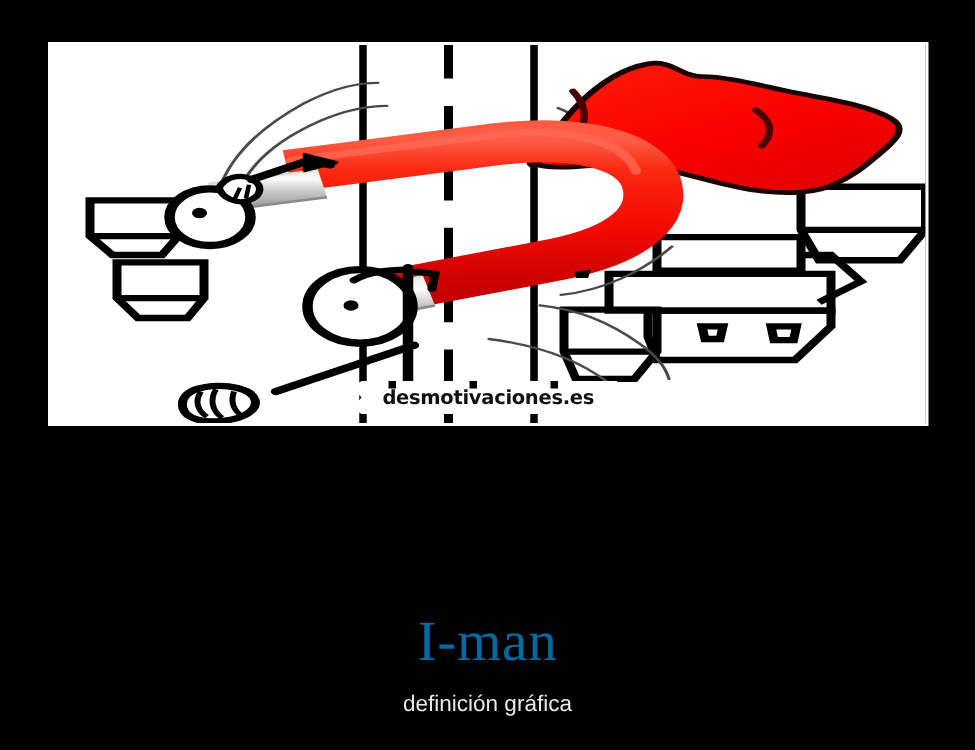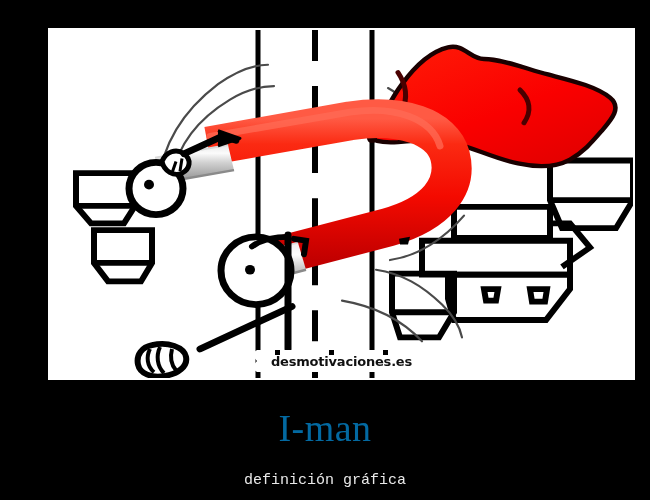--- a/index.html
+++ b/index.html
@@ -12,24 +12,24 @@
     width: 650px;
     height: 500px;
     background: #000000;
     overflow: hidden;
     font-family: "Liberation Sans", sans-serif;
   }
 
   
   #frame {
     position: absolute;
-    left: 48px;
+    left: 32px;
     top: 28px;
     width: 587px;
-    height: 352px;
+    height: 256px;
     border: 2px solid #ffffff;
     box-sizing: border-box;
     background: #000;
   }
   #picture {
     position: absolute;
     left: 0; top: 0;
     width: 100%;
     height: 100%;
     background: #ffffff;
@@ -80,26 +80,26 @@
     font-family: "Liberation Serif", "DejaVu Serif", serif;
     font-size: 38px;
     line-height: 44px;
     font-weight: normal;
     letter-spacing: 0.5px;
     color: #0369a1;
     margin: 0;
     padding-top: 8px;
   }
   #subtitle {
-    font-family: Liberation Mono, monospace;
+    font-family: Liberation Sans, sans-serif;
     font-size: 15px;
     line-height: 20px;
     font-weight: normal;
     color: #e9e9e9;
-    margin: 11px;
+    margin: 0;
     padding-top: 10px;
   }
 </style>
 </head>
 <body>
 
 <div id="poster">
 
   <div id="frame">
     <div id="picture">

